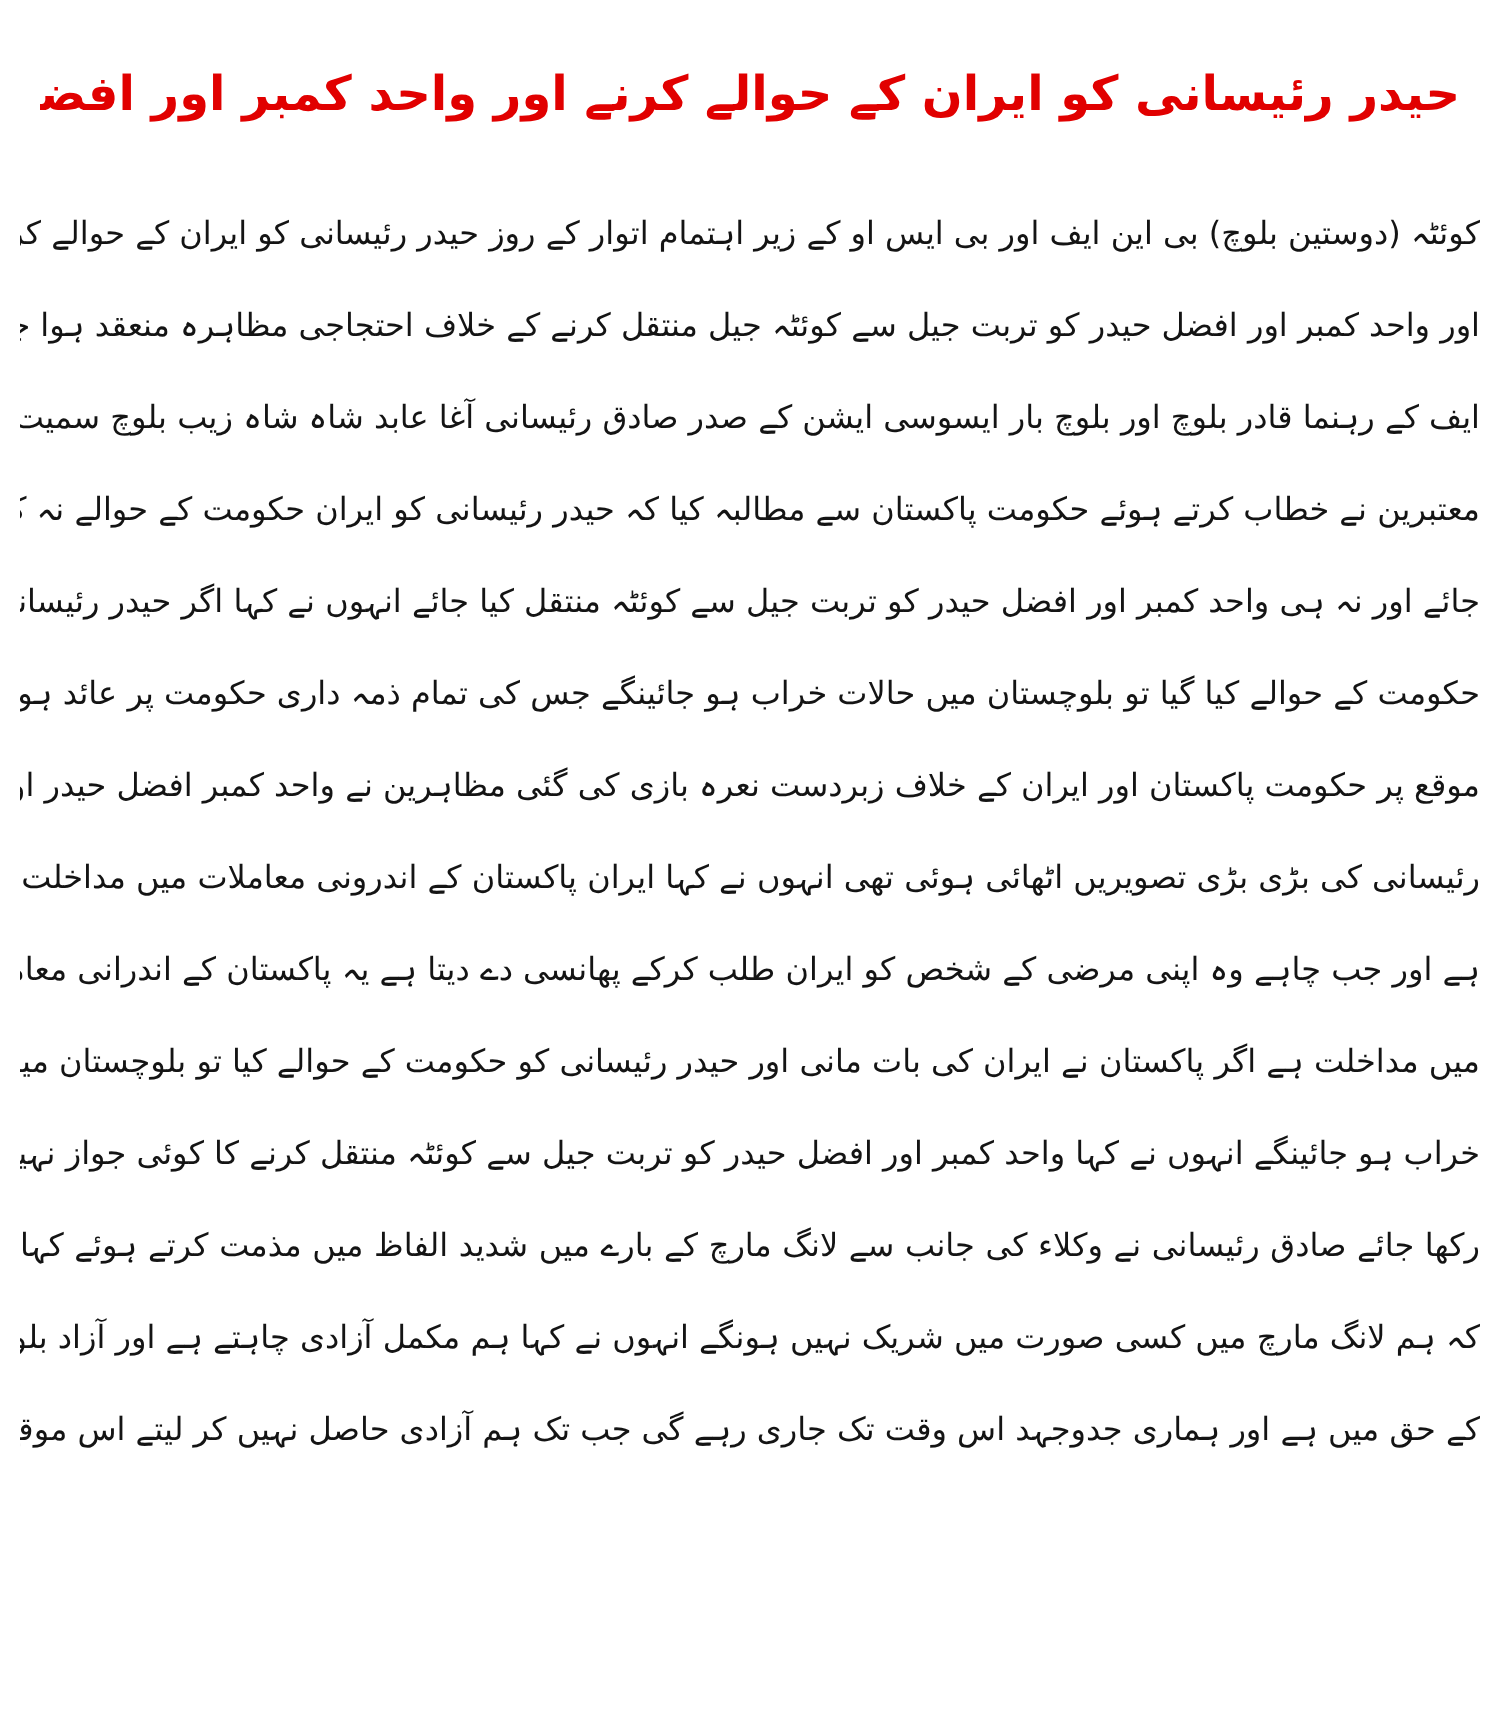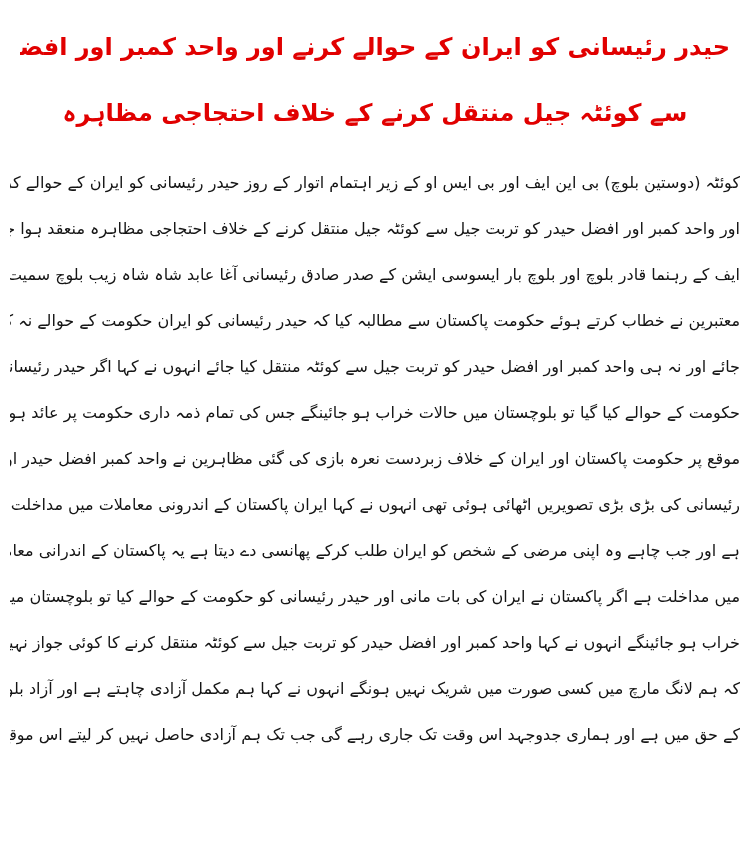--- a/index.html
+++ b/index.html
@@ -49,32 +49,32 @@
     text-align-last: right;
   }
 </style>
 </head>
 <body>
 
 <div class="page">
 
   <div class="headline">
     <div class="headline-line">حیدر رئیسانی کو ایران کے حوالے کرنے اور واحد کمبر اور افضل حیدر کو تربت جیل</div>
-    <div class="headline-line">سے کوئٹہ جیل منتقل کرنے کے خلاف احتجاجی مظاہرہ</div>
   </div>
 
   <div class="article">
     <div class="article-line">کوئٹہ (دوستین بلوچ) بی این ایف اور بی ایس او کے زیر اہتمام اتوار کے روز حیدر رئیسانی کو ایران کے حوالے کرنے</div>
     <div class="article-line">اور واحد کمبر اور افضل حیدر کو تربت جیل سے کوئٹہ جیل منتقل کرنے کے خلاف احتجاجی مظاہرہ منعقد ہوا جس سے بی این</div>
     <div class="article-line">ایف کے رہنما قادر بلوچ اور بلوچ بار ایسوسی ایشن کے صدر صادق رئیسانی آغا عابد شاہ شاہ زیب بلوچ سمیت دیگر</div>
     <div class="article-line">معتبرین نے خطاب کرتے ہوئے حکومت پاکستان سے مطالبہ کیا کہ حیدر رئیسانی کو ایران حکومت کے حوالے نہ کیا</div>
     <div class="article-line">جائے اور نہ ہی واحد کمبر اور افضل حیدر کو تربت جیل سے کوئٹہ منتقل کیا جائے انہوں نے کہا اگر حیدر رئیسانی کو ایران</div>
     <div class="article-line">حکومت کے حوالے کیا گیا تو بلوچستان میں حالات خراب ہو جائینگے جس کی تمام ذمہ داری حکومت پر عائد ہو گی اس</div>
     <div class="article-line">موقع پر حکومت پاکستان اور ایران کے خلاف زبردست نعرہ بازی کی گئی مظاہرین نے واحد کمبر افضل حیدر اور حیدر</div>
     <div class="article-line">رئیسانی کی بڑی بڑی تصویریں اٹھائی ہوئی تھی انہوں نے کہا ایران پاکستان کے اندرونی معاملات میں مداخلت کر رہا</div>
     <div class="article-line">ہے اور جب چاہے وہ اپنی مرضی کے شخص کو ایران طلب کرکے پھانسی دے دیتا ہے یہ پاکستان کے اندرانی معاملات</div>
     <div class="article-line">میں مداخلت ہے اگر پاکستان نے ایران کی بات مانی اور حیدر رئیسانی کو حکومت کے حوالے کیا تو بلوچستان میں حالات</div>
     <div class="article-line">خراب ہو جائینگے انہوں نے کہا واحد کمبر اور افضل حیدر کو تربت جیل سے کوئٹہ منتقل کرنے کا کوئی جواز نہیں اس کو وہی پر</div>
+    <div class="article-line">رکھا جائے صادق رئیسانی نے وکلاء کی جانب سے لانگ مارچ کے بارے میں شدید الفاظ میں مذمت کرتے ہوئے کہا</div>
     <div class="article-line">کہ ہم لانگ مارچ میں کسی صورت میں شریک نہیں ہونگے انہوں نے کہا ہم مکمل آزادی چاہتے ہے اور آزاد بلوچستان</div>
     <div class="article-line">کے حق میں ہے اور ہماری جدوجہد اس وقت تک جاری رہے گی جب تک ہم آزادی حاصل نہیں کر لیتے اس موقع پر</div>
   </div>
 
 </div>
 
 </body></html>

